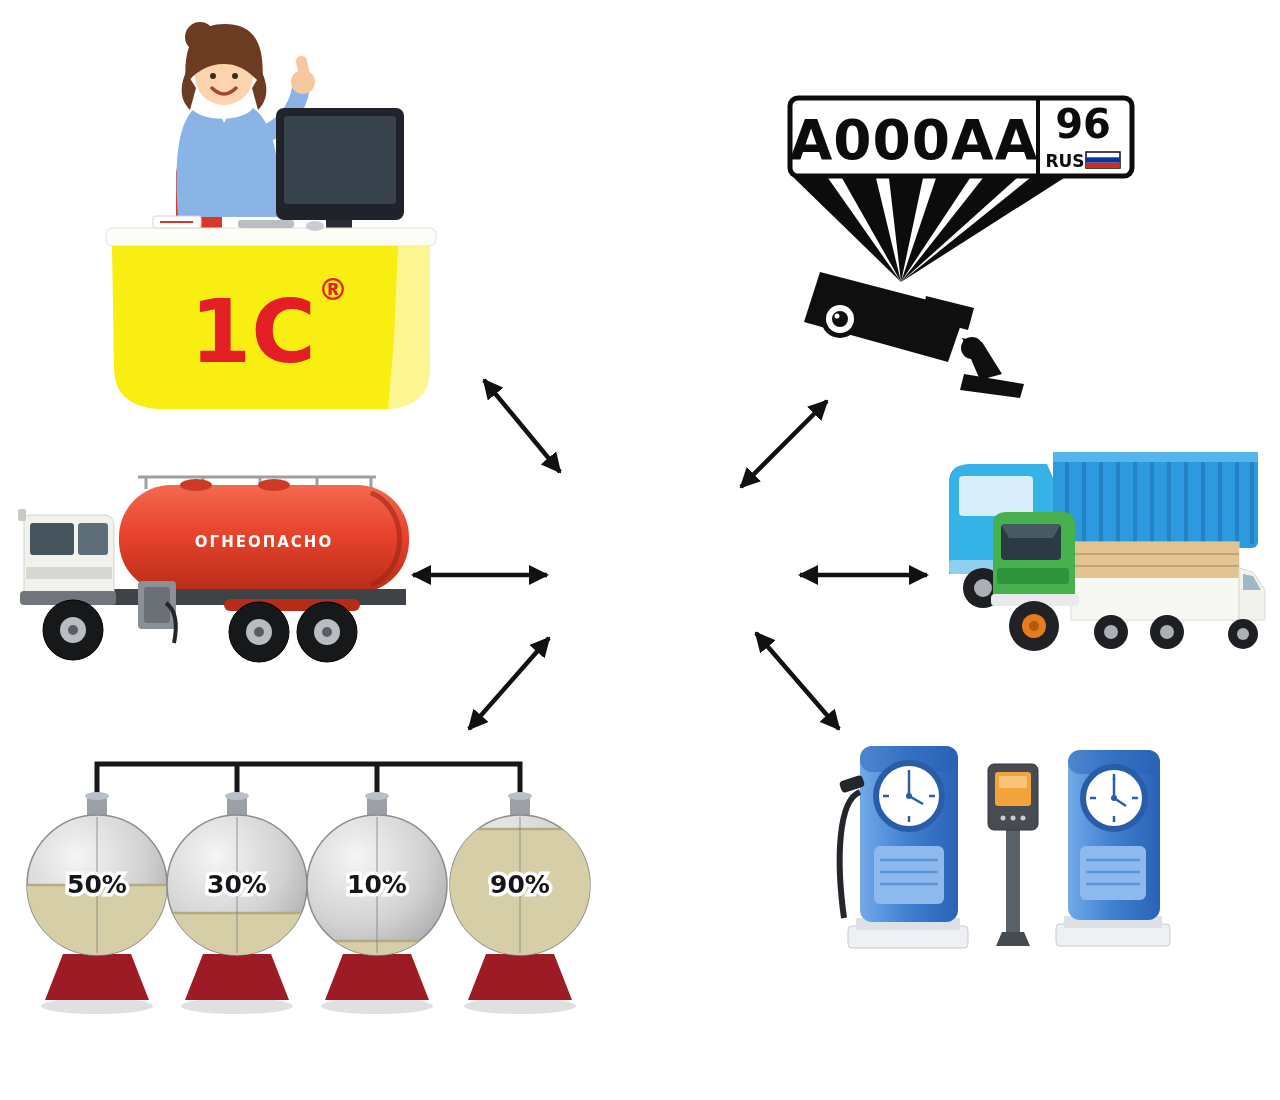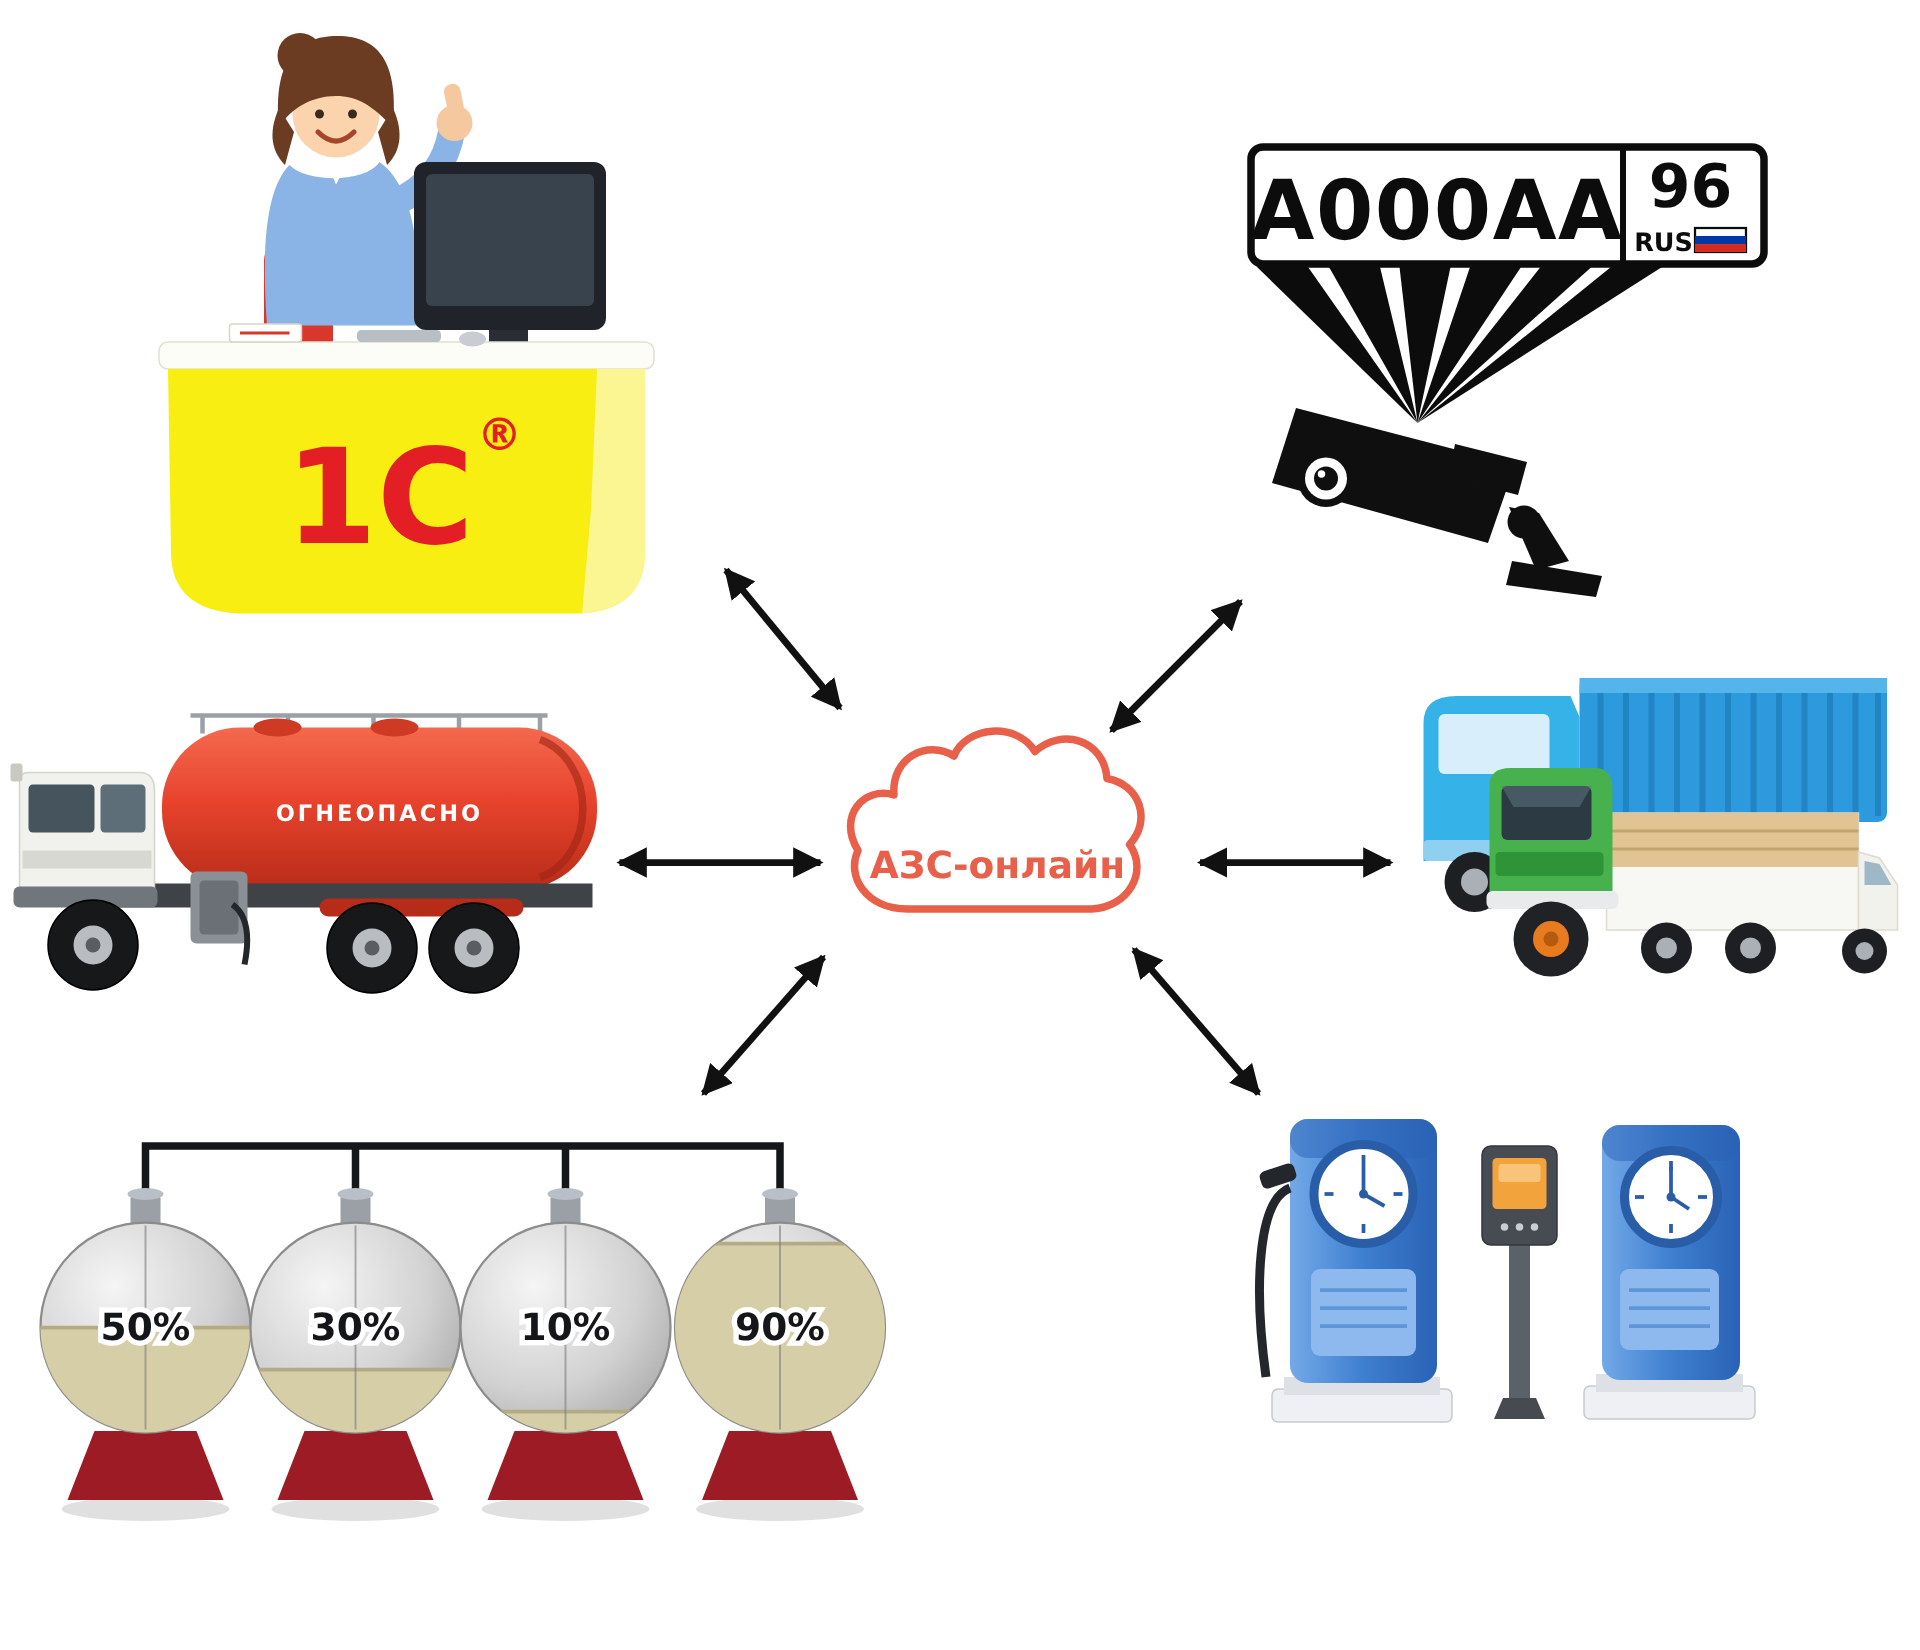--- a/index.html
+++ b/index.html
@@ -25,26 +25,20 @@
     <g stroke="#111111" stroke-width="4.5">
       <line x1="560" y1="472" x2="484" y2="380" marker-start="url(#ah)" marker-end="url(#ah)"></line>
       <line x1="741" y1="487" x2="827" y2="401" marker-start="url(#ah)" marker-end="url(#ah)"></line>
       <line x1="547" y1="575" x2="413" y2="575" marker-start="url(#ah)" marker-end="url(#ah)"></line>
       <line x1="800" y1="575" x2="927" y2="575" marker-start="url(#ah)" marker-end="url(#ah)"></line>
       <line x1="549" y1="638" x2="469" y2="729" marker-start="url(#ah)" marker-end="url(#ah)"></line>
       <line x1="756" y1="633" x2="839" y2="729" marker-start="url(#ah)" marker-end="url(#ah)"></line>
     </g>
   </svg>
 
-  <div class="node" style="left:553px; top:478px; width:224px; height:160px;">
-    <svg viewBox="0 0 224 160" width="224" height="160">
-      <path d="M 52,128 C 24,128 11,106 19,89 C 5,66 23,46 43,52 C 41,27 65,15 83,26 C 91,6 125,3 137,23 C 155,7 183,15 185,41 C 207,45 215,69 200,85 C 213,103 199,127 175,128 Z" fill="#ffffff" stroke="#e8604a" stroke-width="5" stroke-linejoin="round"></path>
-      <text x="112" y="107" font-size="25" font-weight="bold" text-anchor="middle" fill="#e8604a">АЗС-онлайн</text>
-    </svg>
-  </div>
 
   <div class="node" style="left:98px; top:10px; width:345px; height:405px;">
     <svg viewBox="0 0 345 405" width="345" height="405">
 
       <g>
         <rect x="78" y="148" width="46" height="112" rx="16" fill="#d8382c"></rect>
         <rect x="68" y="252" width="62" height="13" rx="6" fill="#b52a20"></rect>
       </g>
 
       <g>
@@ -81,21 +75,21 @@
         <path d="M 300,236 H 332 V 358 Q 332,396 290,399 L 296,330 Z" fill="#fbf7a8" opacity="0.85"></path>
       </g>
 
       <g>
         <text x="155" y="352" font-size="88" font-weight="bold" font-family="Liberation Serif, DejaVu Serif, serif" fill="#e31e24" text-anchor="middle">1С</text>
         <text x="220" y="290" font-size="30" font-weight="bold" fill="#e31e24">®</text>
       </g>
     </svg>
   </div>
 
-  <div class="node" style="left:820px; top:90px; width:370px; height:310px;">
+  <div class="node" style="left:776px; top:90px; width:370px; height:310px;">
     <svg viewBox="0 0 370 310" width="370" height="310">
 
       <g fill="#0c0c0c">
         <polygon points="125,192 18,88 52,88"></polygon>
         <polygon points="125,192 66,88 100,88"></polygon>
         <polygon points="125,192 113,88 147,88"></polygon>
         <polygon points="125,192 160,88 194,88"></polygon>
         <polygon points="125,192 207,88 241,88"></polygon>
         <polygon points="125,192 254,88 288,88"></polygon>
       </g>
@@ -120,21 +114,21 @@
         <circle cx="64" cy="229" r="14" fill="#ffffff"></circle>
         <circle cx="64" cy="229" r="8" fill="#0f0f0f"></circle>
         <circle cx="61" cy="226" r="2.5" fill="#ffffff"></circle>
         <circle cx="196" cy="258" r="11"></circle>
         <polygon points="186,248 206,252 226,284 204,290"></polygon>
         <polygon points="188,284 248,294 244,308 184,300"></polygon>
       </g>
     </svg>
   </div>
 
-  <div class="node" style="left:5px; top:463px; width:400px; height:207px;">
+  <div class="node" style="left:16px; top:463px; width:400px; height:207px;">
     <svg viewBox="0 0 400 207" width="400" height="207">
       <defs>
         <linearGradient id="tankGrad" x1="0" y1="0" x2="0" y2="1">
           <stop offset="0" stop-color="#f4694e"></stop>
           <stop offset="0.45" stop-color="#e8432d"></stop>
           <stop offset="1" stop-color="#b72c18"></stop>
         </linearGradient>
       </defs>
       <g stroke="#9aa0a6" stroke-width="3">
         <line x1="122" y1="14" x2="360" y2="14"></line>

